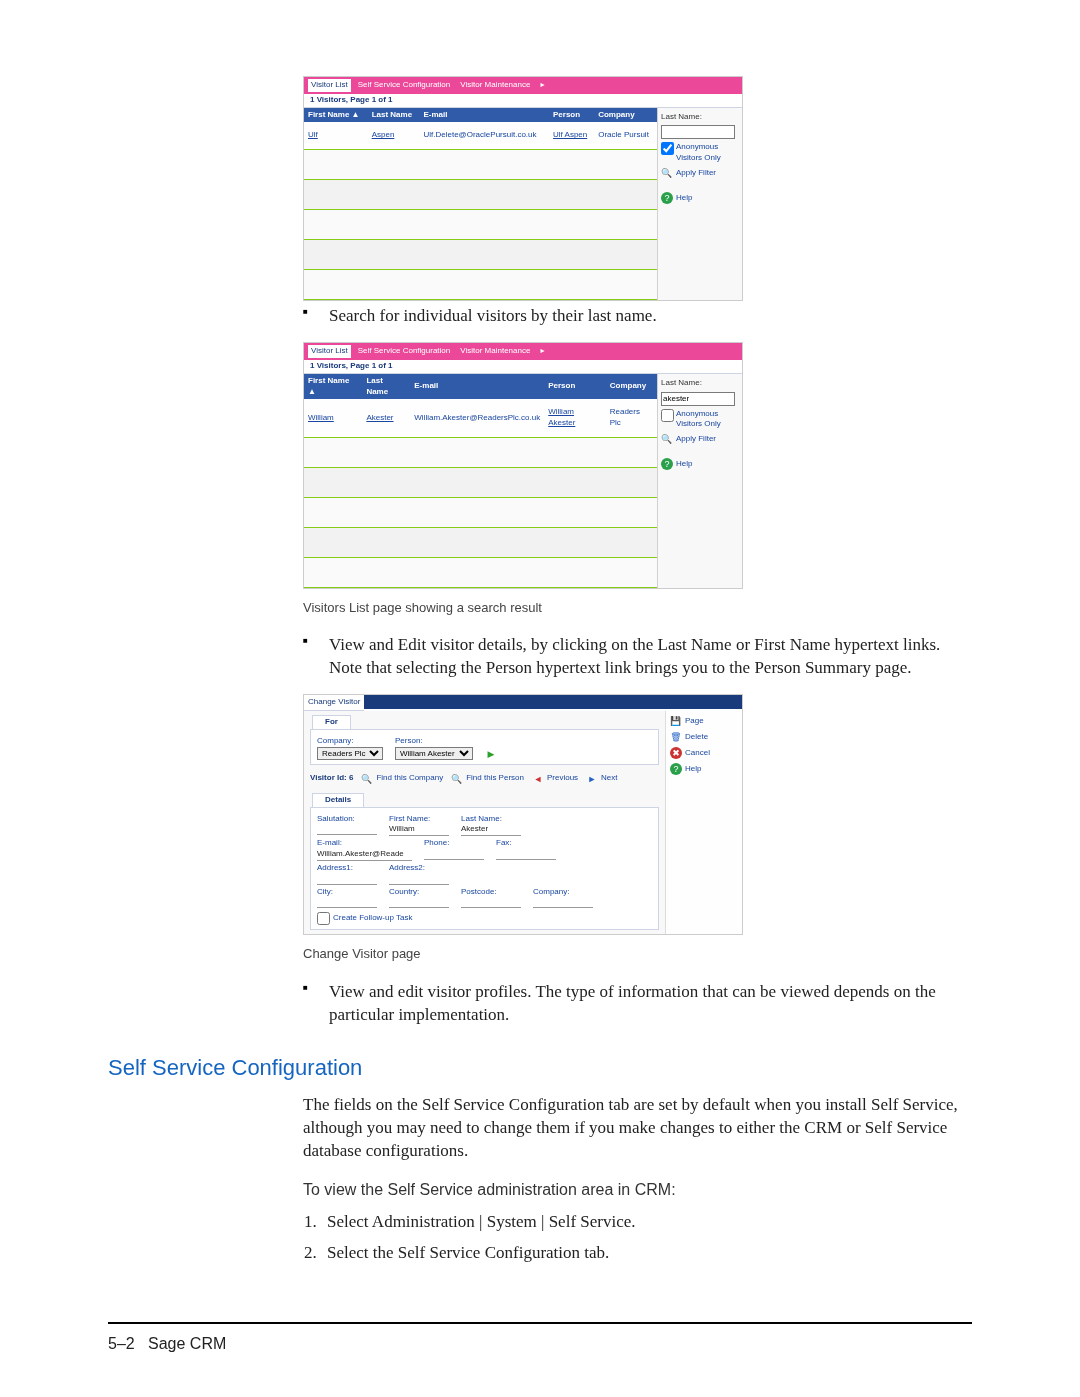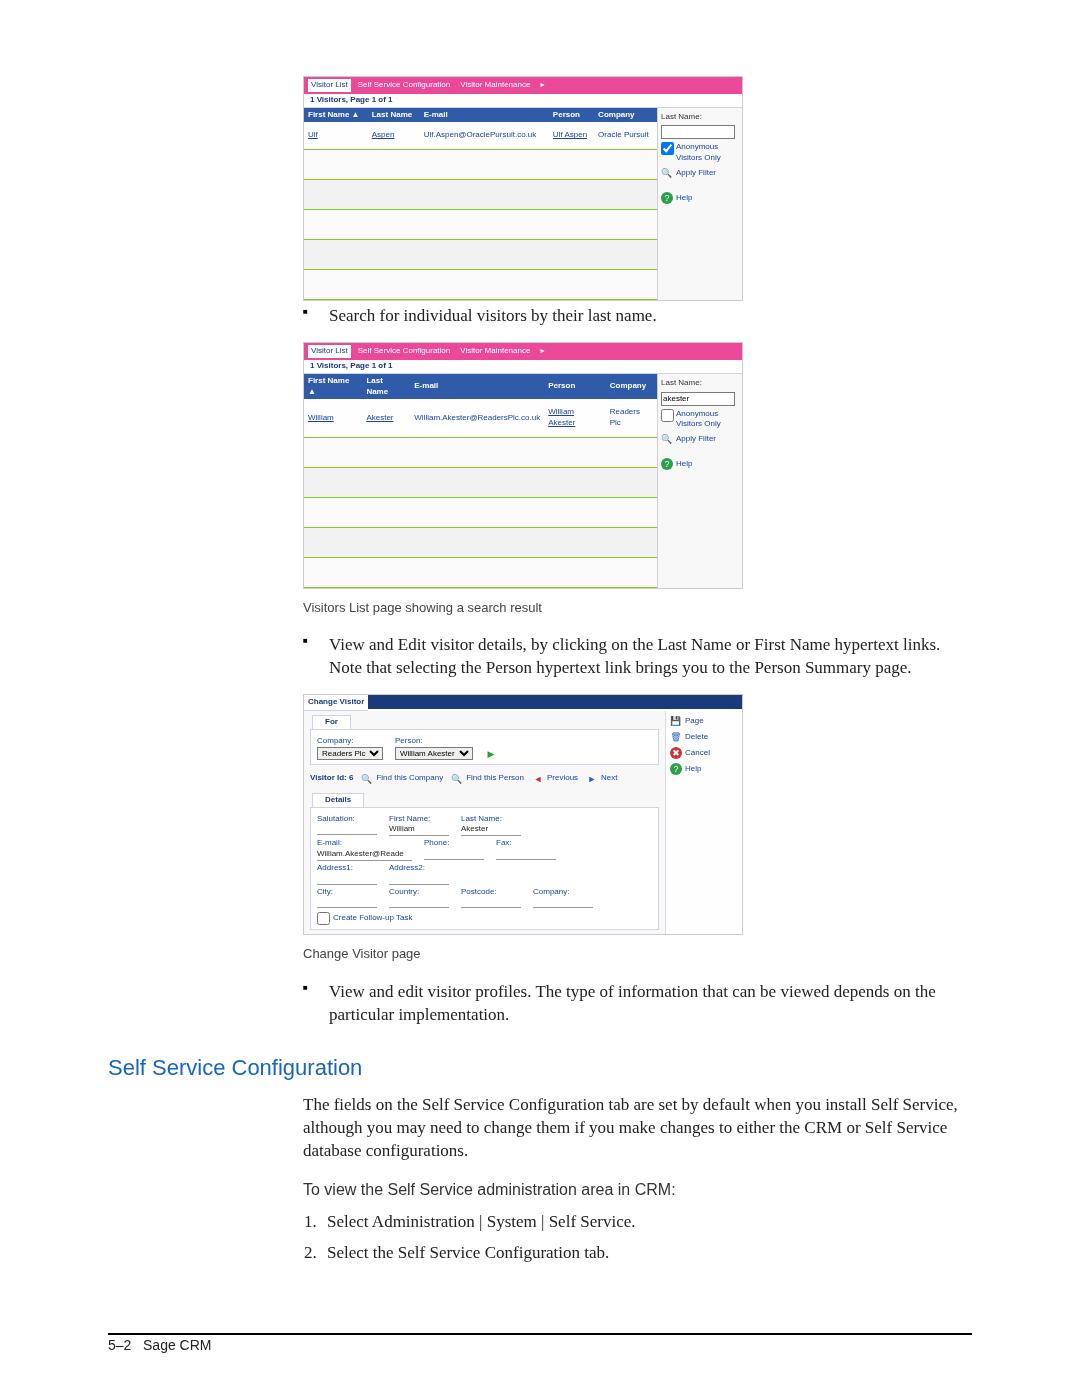--- a/index.html
+++ b/index.html
@@ -135,21 +135,21 @@
   }
   .cv-left { flex:1; background:#f8f8f8;}
   .cv-right {
     width:68px;
     padding:4px;
     display:flex;flex-direction:column;gap:4px;
     background:#fefefe;
     border-left:1px solid #ddd;
   }
   .cv-title {
-    background:#fff;color:#193a7b;font-weight:bold;padding:2px 4px;border-bottom:1px solid #cdd4e3;
+    background:#fff;color:#193a7b;font-weight:normal;padding:2px 4px;border-bottom:1px solid #cdd4e3;
     display:inline-block;
   }
   .cv-bluebar { background:#193a7b;height:14px;}
   .cv-section {
     padding:4px 6px;
   }
   .cv-tab {
     display:inline-block;background:#fff;border:1px solid #cdd4e3;border-bottom:none;padding:1px 12px;color:#193a7b;font-weight:bold;margin-left:2px;
   }
   .cv-box {
@@ -182,23 +182,23 @@
     font-size:16px;
     margin:16px 0 10px 0;
     color:#333;
   }
   ol.steps { margin:0 0 0 18px; padding:0;}
   ol.steps li { margin-bottom:8px; padding-left:6px;}
   .ftr {
     position:absolute;
     left:108px; right:108px; bottom:44px;
     border-top:2px solid #000;
-    padding-top:2px;
-    font-family: Arial, Helvetica, sans-serif;
-    font-size:14px;
+    padding-top:11px;
+    font-family: Arial, Helvetica, sans-serif;
+    font-size:16px;
   }
 </style>
 </head>
 <body>
 
 <div class="page">
 
   <div class="content">
 
     <div class="screenshot">
@@ -216,21 +216,21 @@
                 <tr>
               <th>First Name ▲</th>
               <th>Last Name</th>
               <th>E-mail</th>
               <th>Person</th>
               <th>Company</th>
             </tr>
             <tr>
               <td style="text-decoration:underline;">Ulf</td>
               <td style="text-decoration:underline;">Aspen</td>
-              <td>Ulf.Aspen@OraclePursuit.co.uk</td>
+              <td>Ulf.Delete@OraclePursuit.co.uk</td>
               <td style="text-decoration:underline;">Ulf Aspen</td>
               <td>Oracle Pursuit</td>
             </tr>
             <tr class="blank">
                   <td></td>
                   <td></td>
                   <td></td>
                   <td></td>
                   <td></td>
                 </tr>

